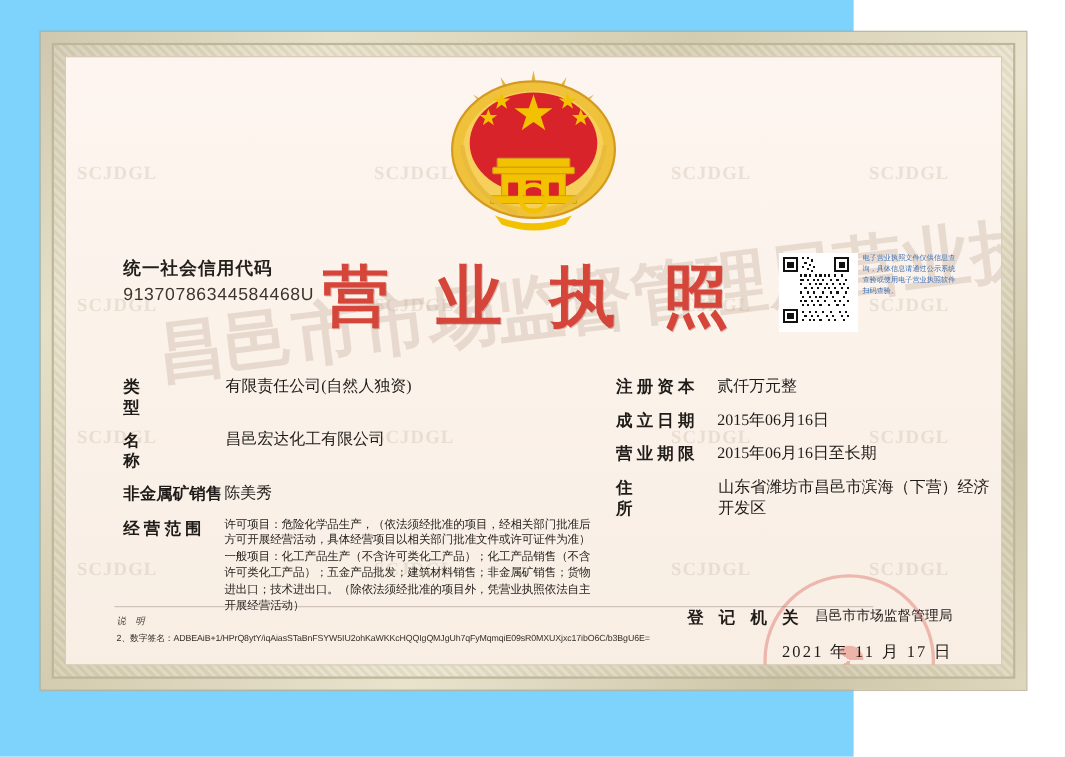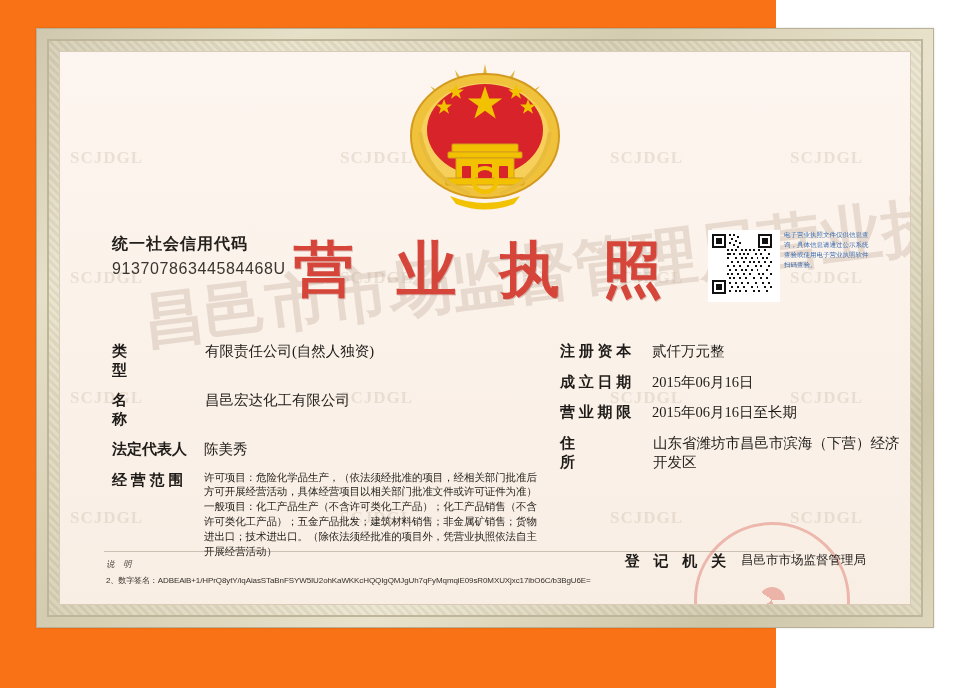--- a/index.html
+++ b/index.html
@@ -10,21 +10,21 @@
   body {
     width: 968px;
     height: 688px;
     font-family: "Liberation Sans", sans-serif;
     overflow: hidden;
   }
   .page {
     position: relative;
     width: 776px;
     height: 688px;
-    background: #f97316;
+    background: #7dd3fc;
   }
 
   
   .cert {
     position: absolute;
     left: 36px;
     top: 28px;
     width: 896px;
     height: 598px;
     background: linear-gradient(135deg,#cfc8ae 0%, #e6e0c8 18%, #d4ccb0 40%, #e9e3cd 62%, #cdc5a8 85%, #ded7bd 100%);
@@ -523,21 +523,21 @@
         <div class="col-left">
           <div class="row">
             <div class="lbl spread5">类　　型</div>
             <div class="val">有限责任公司(自然人独资)</div>
           </div>
           <div class="row">
             <div class="lbl spread5">名　　称</div>
             <div class="val">昌邑宏达化工有限公司</div>
           </div>
           <div class="row">
-            <div class="lbl">法定代表人</div>
+            <div class="lbl">非金属矿销售</div>
             <div class="val">陈美秀</div>
           </div>
           <div class="row row-scope">
             <div class="lbl">经 营 范 围</div>
             <div class="val small">许可项目：危险化学品生产，（依法须经批准的项目，经相关部门批准后方可开展经营活动，具体经营项目以相关部门批准文件或许可证件为准）一般项目：化工产品生产（不含许可类化工产品）；化工产品销售（不含许可类化工产品）；五金产品批发；建筑材料销售；非金属矿销售；货物进出口；技术进出口。（除依法须经批准的项目外，凭营业执照依法自主开展经营活动）</div>
           </div>
         </div>
 
         <div class="col-right">
           <div class="row">
@@ -560,20 +560,21 @@
 
       </div>
 
       <div class="seal"></div>
 
       <div class="registry">
         <div class="registry-row">
           <div class="registry-lbl">登 记 机 关</div>
           <div class="registry-val">昌邑市市场监督管理局</div>
         </div>
+        <div class="registry-date">2021 年  11 月 17 日</div>
       </div>
 
       <div class="notes-rule"></div>
       <div class="notes">
         <div class="notes-title">说　明</div>
         <div class="notes-line">2、数字签名：ADBEAiB+1/HPrQ8ytY/iqAiasSTaBnFSYW5IU2ohKaWKKcHQQIgQMJgUh7qFyMqmqiE09sR0MXUXjxc17ibO6C/b3BgU6E=</div>
       </div>
 
     </div>
   </div>

